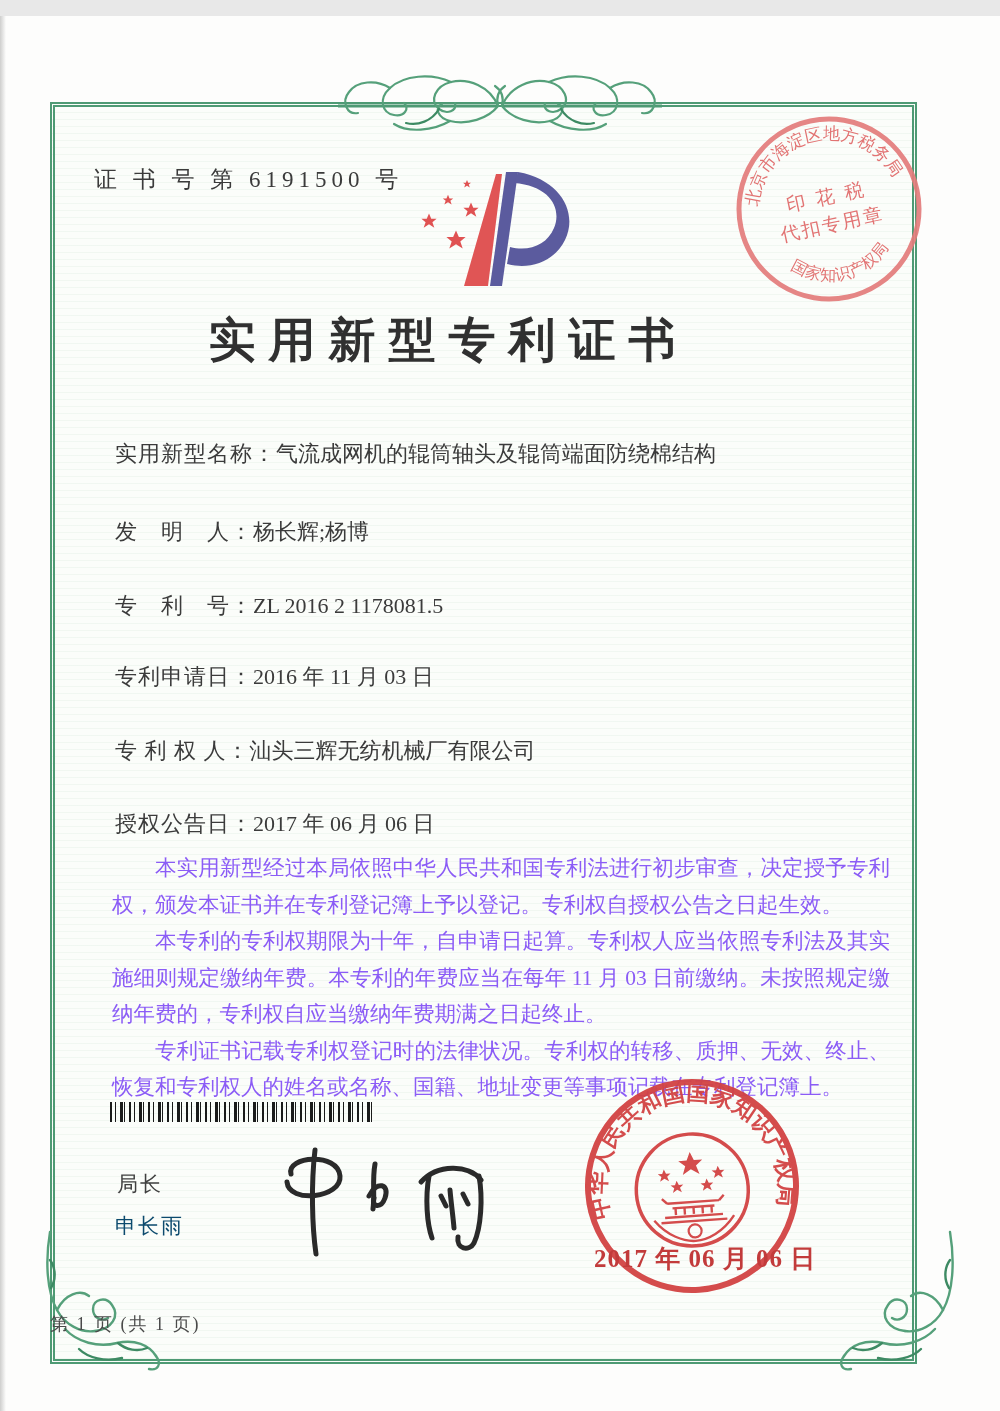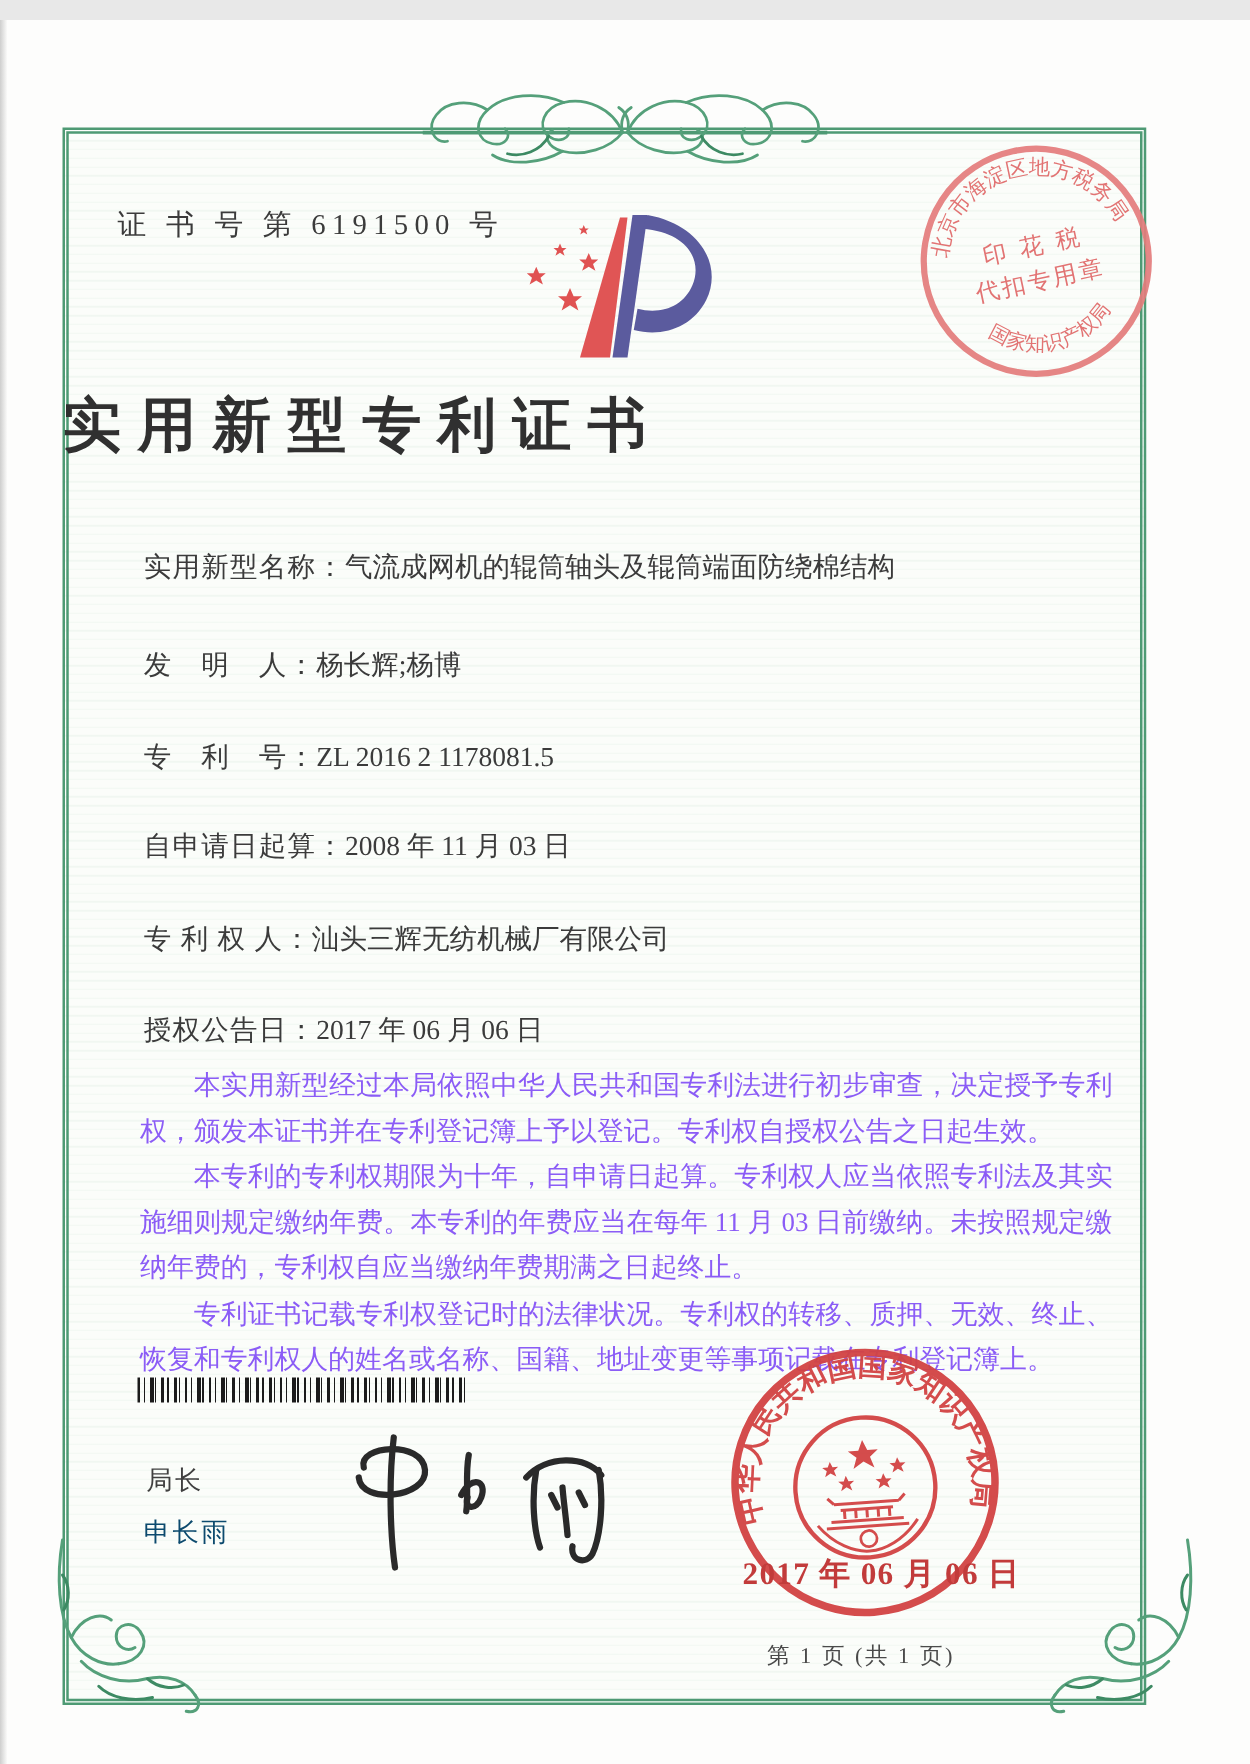--- a/index.html
+++ b/index.html
@@ -22,21 +22,21 @@
   .ornament-top{position:absolute;left:338px;top:50px;width:324px;height:76px;}
   .corner{position:absolute;width:132px;height:142px;}
   .corner.bl{left:34px;top:1214px;}
   .corner.br{left:834px;top:1214px;transform:scaleX(-1);}
 
   .cert-number{position:absolute;left:94px;top:148px;font-size:23px;letter-spacing:5px;}
 
   .logo{position:absolute;left:404px;top:156px;width:182px;height:118px;}
 
   .title{
-    position:absolute;left:50px;top:293px;width:797px;text-align:left;
+    position:absolute;left:50px;top:293px;width:797px;text-align:center;
     font-size:47px;font-weight:600;letter-spacing:13px;color:#303030;
   }
 
   .field{position:absolute;left:115px;font-size:22px;white-space:nowrap;}
   .field .lbl{letter-spacing:1px;}
   .f0{top:423px}.f1{top:501px}.f2{top:575px}.f3{top:646px}.f4{top:720px}.f5{top:793px}
 
   .body-text{
     position:absolute;left:112px;top:834px;width:778px;
     font-size:21.5px;line-height:36.5px;text-align:justify;color:#8b5cf6;
@@ -56,21 +56,21 @@
     font-family:"Liberation Sans",sans-serif;color:#404040;letter-spacing:2px;}
   .director-name{position:absolute;left:115px;top:1196px;font-size:21px;
     font-family:"Liberation Sans",sans-serif;color:#0c4a6e;letter-spacing:2px;}
   .signature{position:absolute;left:253px;top:1120px;width:252px;height:128px;}
 
   .tax-stamp{position:absolute;left:733px;top:97px;width:192px;height:192px;transform:rotate(-12deg);opacity:.92;}
   .big-seal{position:absolute;left:578px;top:1056px;width:228px;height:228px;transform:rotate(-4deg);opacity:.95;}
   .seal-date{position:absolute;left:594px;top:1226px;font-size:25px;color:#c23b3b;
     letter-spacing:1px;font-weight:600;white-space:nowrap;}
 
-  .footer{position:absolute;left:50px;top:1296px;width:714px;text-align:right;
+  .footer{position:absolute;left:50px;top:1296px;width:714px;text-align:left;
     font-size:18px;letter-spacing:2px;color:#4a4a4a;}
 </style>
 </head>
 <body>
 
 <div class="page">
 
   <div class="scan-edge-left"></div>
   <div class="paper-bottom-line"></div>
 
@@ -156,21 +156,21 @@
   <div class="field f1">
     <span class="lbl">发　明　人：</span><span>杨长辉;杨博</span>
   </div>
   <div class="field f0">
     <span class="lbl">实用新型名称：</span><span>气流成网机的辊筒轴头及辊筒端面防绕棉结构</span>
   </div>
   <div class="field f2">
     <span class="lbl">专　利　号：</span><span>ZL 2016 2 1178081.5</span>
   </div>
   <div class="field f3">
-    <span class="lbl">自申请日起算：</span><span>2008 年 11 月 03 日</span>
+    <span class="lbl">专利申请日：</span><span>2016 年 11 月 03 日</span>
   </div>
   <div class="field f4">
     <span class="lbl">专 利 权 人：</span><span>汕头三辉无纺机械厂有限公司</span>
   </div>
   <div class="field f5">
     <span class="lbl">授权公告日：</span><span>2017 年 06 月 06 日</span>
   </div>
 
   <div class="body-text">
     <p>本实用新型经过本局依照中华人民共和国专利法进行初步审查，决定授予专利权，颁发本证书并在专利登记簿上予以登记。专利权自授权公告之日起生效。</p>

